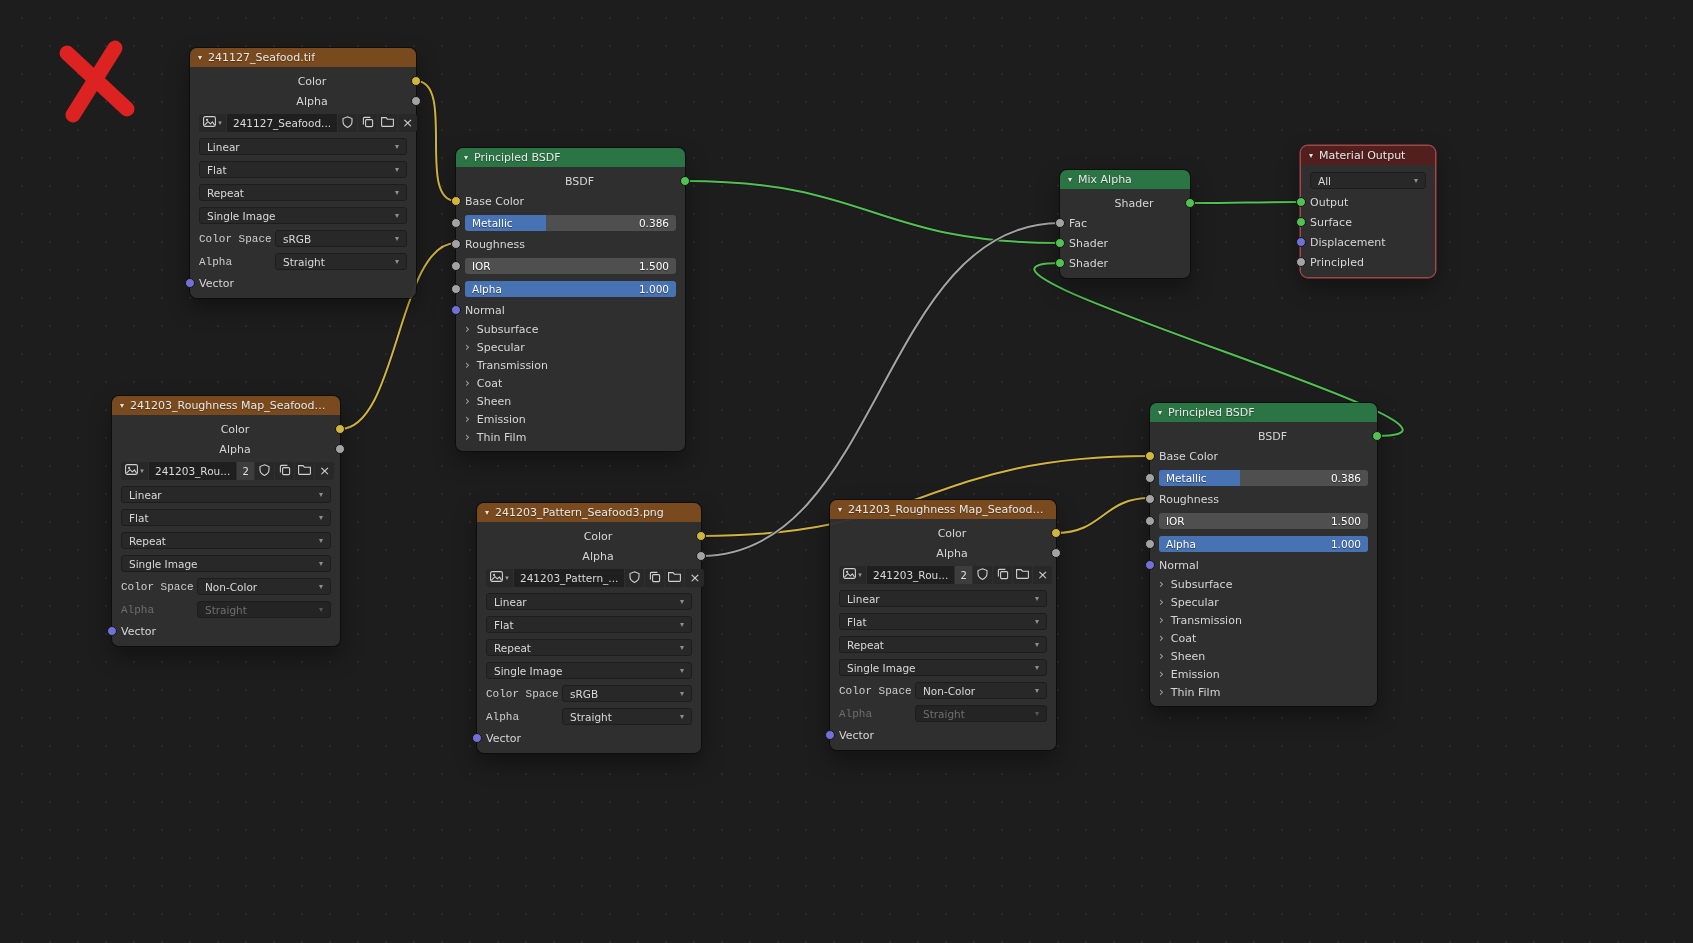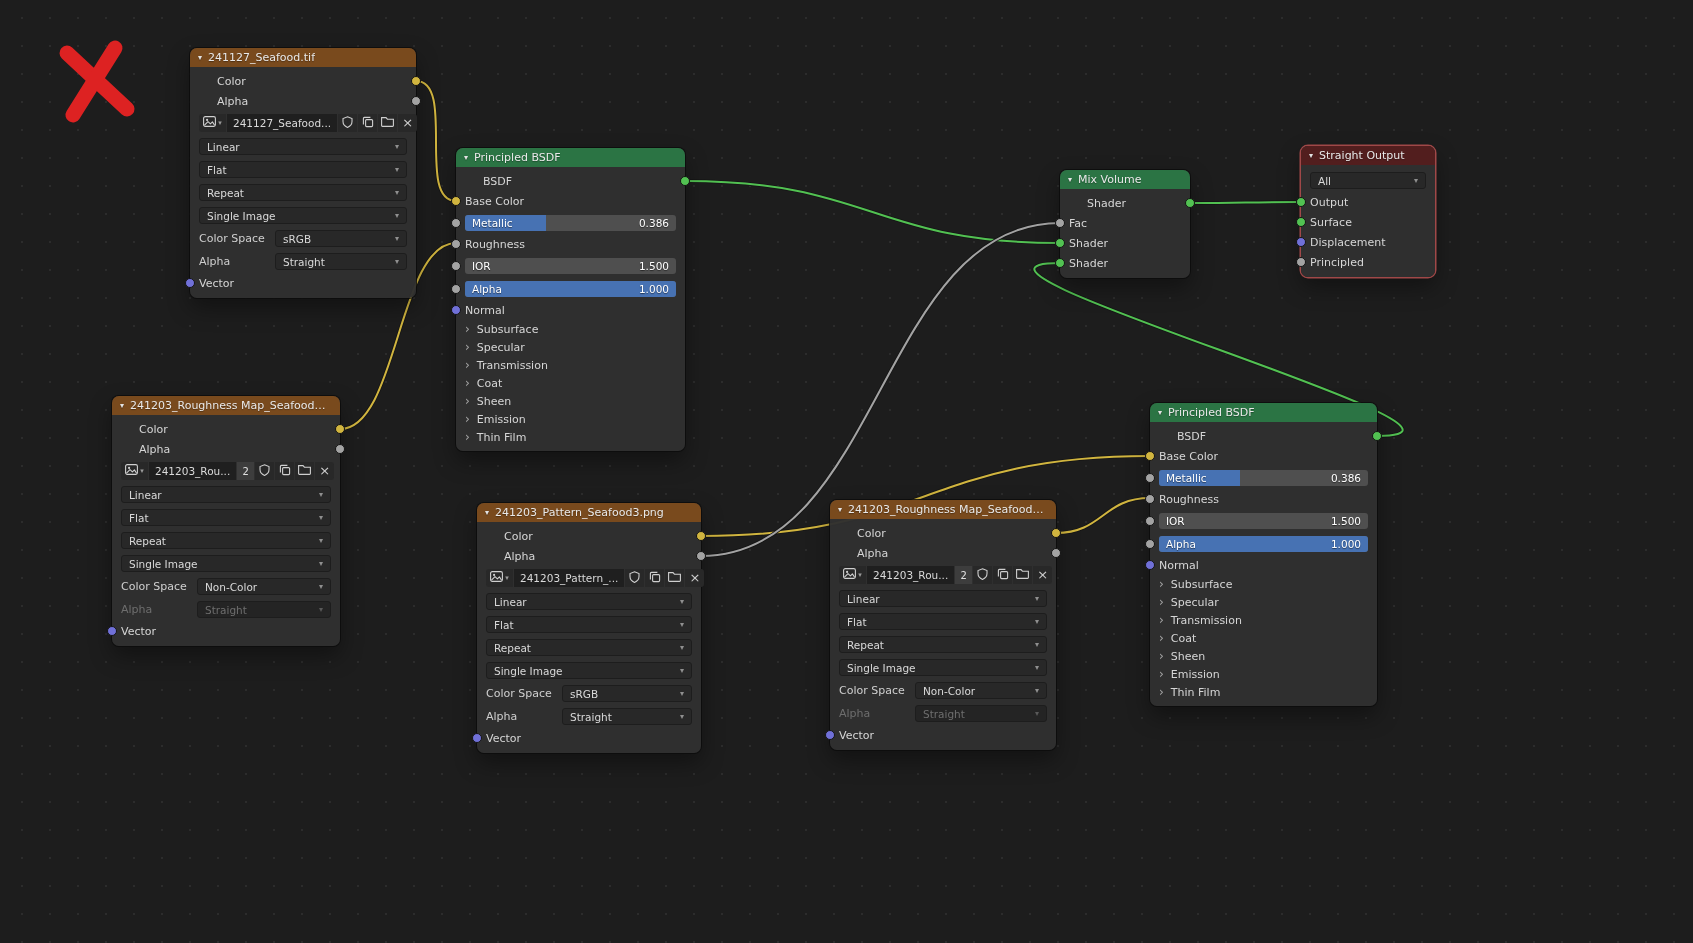--- a/index.html
+++ b/index.html
@@ -21,37 +21,37 @@
   .node-header{ height:19px; display:flex; align-items:center; gap:6px; padding:0 8px;
     border-radius:7px 7px 0 0; font-size:11px; color:#e9e9e9; white-space:nowrap; overflow:hidden;
     text-shadow:0 1px 1px rgba(0,0,0,0.35); }
   .hdr-chev{ font-size:8px; color:#e3e3e3; flex:0 0 auto; }
   .node-title{ overflow:hidden; text-overflow:ellipsis;text-align:right; }
   .node-body{ position:relative; padding:4px 0 5px; }
 
   .row{ position:relative; display:flex; align-items:center; height:20px; padding:0 9px; }
   .row.widget{ height:23px; }
   .row.imagerow{ height:24px; }
-  .row.out{ justify-content:flex-start;padding-left:27px; }
+  .row.out{ justify-content:center;padding-left:27px; }
   .row.panel{ height:18px; }
 
   .sock{ position:absolute; top:50%; width:10px; height:10px; margin-top:-5px;
     border-radius:50%; border:1.5px solid #141414; }
   .sock.so{ right:-5px; } .sock.si{ left:-5px; }
 
   .lbl{ color:#d6d6d6; white-space:nowrap; }
   .panel-arrow{ color:#a8a8a8; font-size:12px; margin-right:7px; line-height:1; }
 
   .select{ flex:1; height:17px; background:#282828; border:1px solid #1d1d1d; border-radius:3px;
     display:flex; align-items:center; justify-content:space-between; padding:0 7px; gap:4px;
     color:#d9d9d9; font-size:10.5px; white-space:nowrap; overflow:hidden; }
   .select .chev{ color:#8f8f8f; font-size:8px; flex:0 0 auto; }
   .select.dim{ color:#6e6e6e; background:#242424; }
   .select.dim .chev{ color:#595959; }
-  .lblsel{ width:76px; flex:0 0 auto; color:#cfcfcf; white-space:nowrap; }
+  .lblsel{ width:76px; flex:0 0 auto; color:#cfcfcf; white-space:nowrap;font-family:Liberation Mono, monospace; }
   .lblsel.dim{ color:#6e6e6e; }
 
   .slider{ flex:1; height:16px; background:#4f4f4f; border-radius:3px; position:relative; overflow:hidden;
     display:flex; align-items:center; justify-content:space-between; padding:0 7px;
     font-size:10.5px; color:#ffffff; text-shadow:0 1px 1px rgba(0,0,0,0.5); }
   .slider-fill{ position:absolute; left:0; top:0; bottom:0; background:#4772b3; }
   .slider span{ position:relative; }
 
   .imgrow{ flex:1; display:flex; align-items:stretch; height:18px; gap:1px; }
   .ibtn{ background:#282828; display:flex; align-items:center; justify-content:center; color:#cfcfcf; }
@@ -529,21 +529,21 @@
           </div>
           <div class="row in">
             <span class="sock si" style="background: rgb(112, 112, 216);"></span>
             <span class="lbl">Vector</span>
           </div>
         </div>
       </div>
       <div class="node" style="left: 1060px; top: 170px; width: 130px;">
         <div class="node-header" style="background: rgb(43, 116, 68);">
           <span class="hdr-chev">▾</span>
-          <span class="node-title">Mix Volume</span>
+          <span class="node-title">Mix Alpha</span>
         </div>
         <div class="node-body">
           <div class="row out">
             <span class="lbl">Shader</span>
             <span class="sock so" style="background: rgb(82, 193, 82);"></span>
           </div>
           <div class="row in">
             <span class="sock si" style="background: rgb(163, 163, 163);"></span>
             <span class="lbl">Fac</span>
           </div>
@@ -553,21 +553,21 @@
           </div>
           <div class="row in">
             <span class="sock si" style="background: rgb(82, 193, 82);"></span>
             <span class="lbl">Shader</span>
           </div>
         </div>
       </div>
       <div class="node" style="left: 1301px; top: 146px; width: 134px; box-shadow: rgb(160, 72, 72) 0px 0px 0px 1.5px, rgba(0, 0, 0, 0.38) 0px 10px 22px;">
         <div class="node-header" style="background: rgb(82, 30, 30);">
           <span class="hdr-chev">▾</span>
-          <span class="node-title">Straight Output</span>
+          <span class="node-title">Material Output</span>
         </div>
         <div class="node-body">
           <div class="row widget">
             <div class="select">
               <span class="sel-val">All</span>
               <span class="chev">▾</span>
             </div>
           </div>
           <div class="row in">
             <span class="sock si" style="background: rgb(82, 193, 82);"></span>

